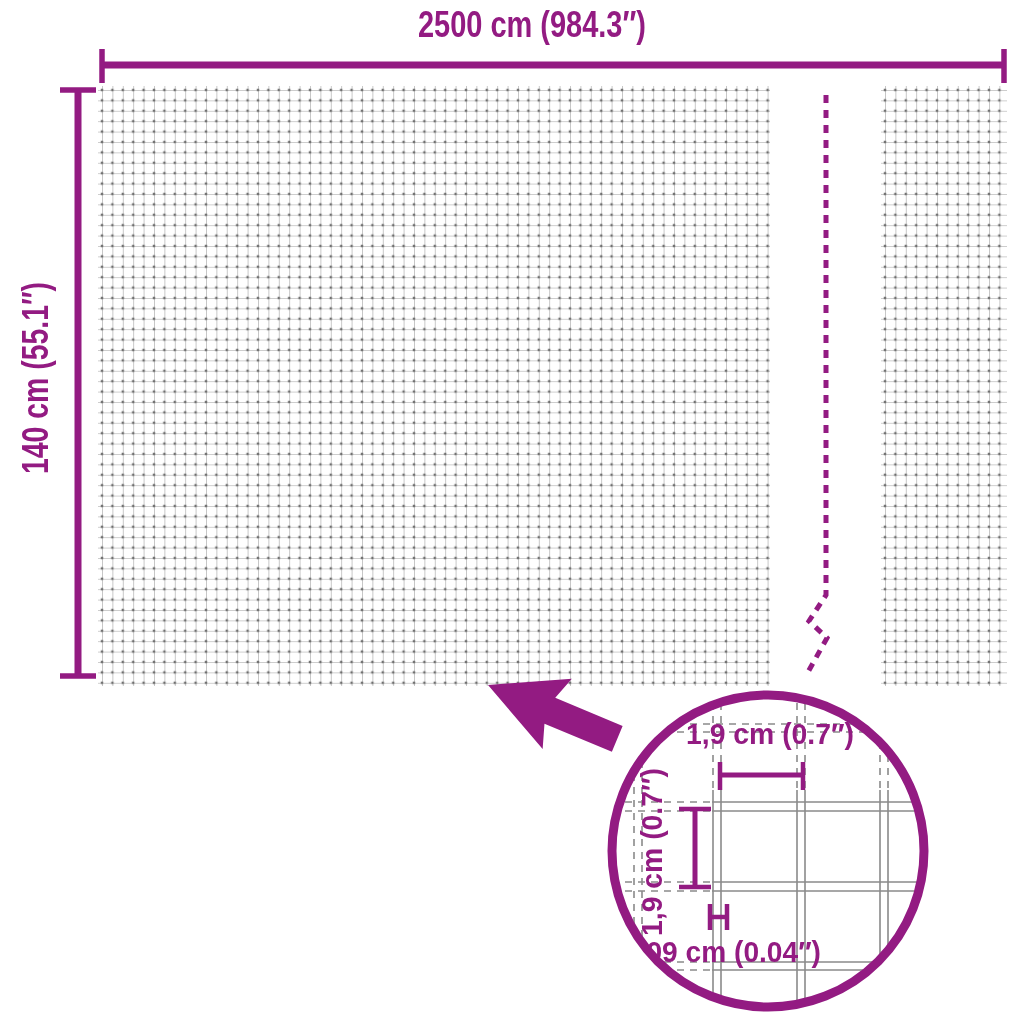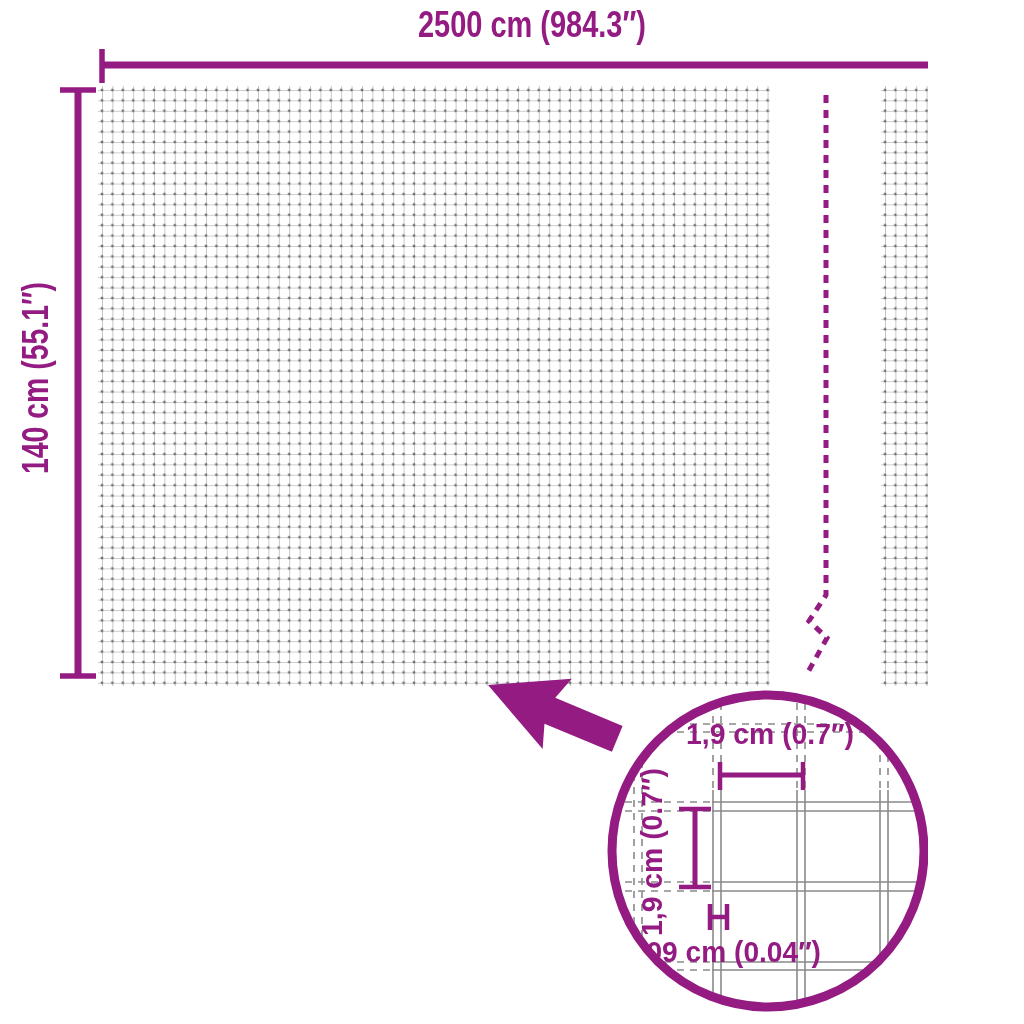--- a/index.html
+++ b/index.html
@@ -1,16 +1,16 @@
 <!DOCTYPE html>
 <html><head>
 <meta charset="utf-8">
 <style>
   html,body{margin:0;padding:0;background:#ffffff;}
-  .stage{position:relative;width:928px;height:1024px;background:#ffffff;overflow:hidden;}
+  .stage{position:relative;width:1024px;height:1024px;background:#ffffff;overflow:hidden;}
   svg{display:block;}
   .dim-text{
     font-family:"Liberation Sans",sans-serif;
     font-weight:700;
     fill:#931B82;
   }
   .dim-text.main{font-size:36px;}
   .dim-text.lens{font-size:30px;}
   .accent-stroke{stroke:#931B82;}
   .accent-fill{fill:#931B82;}

